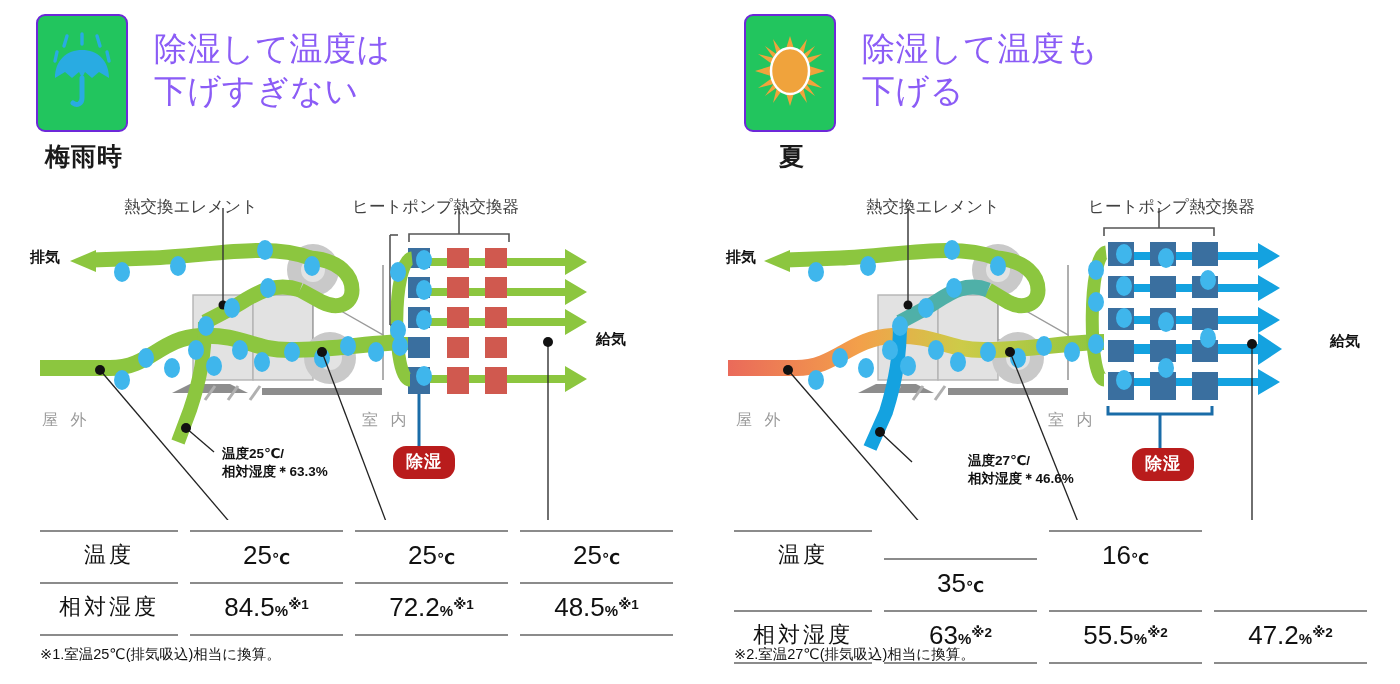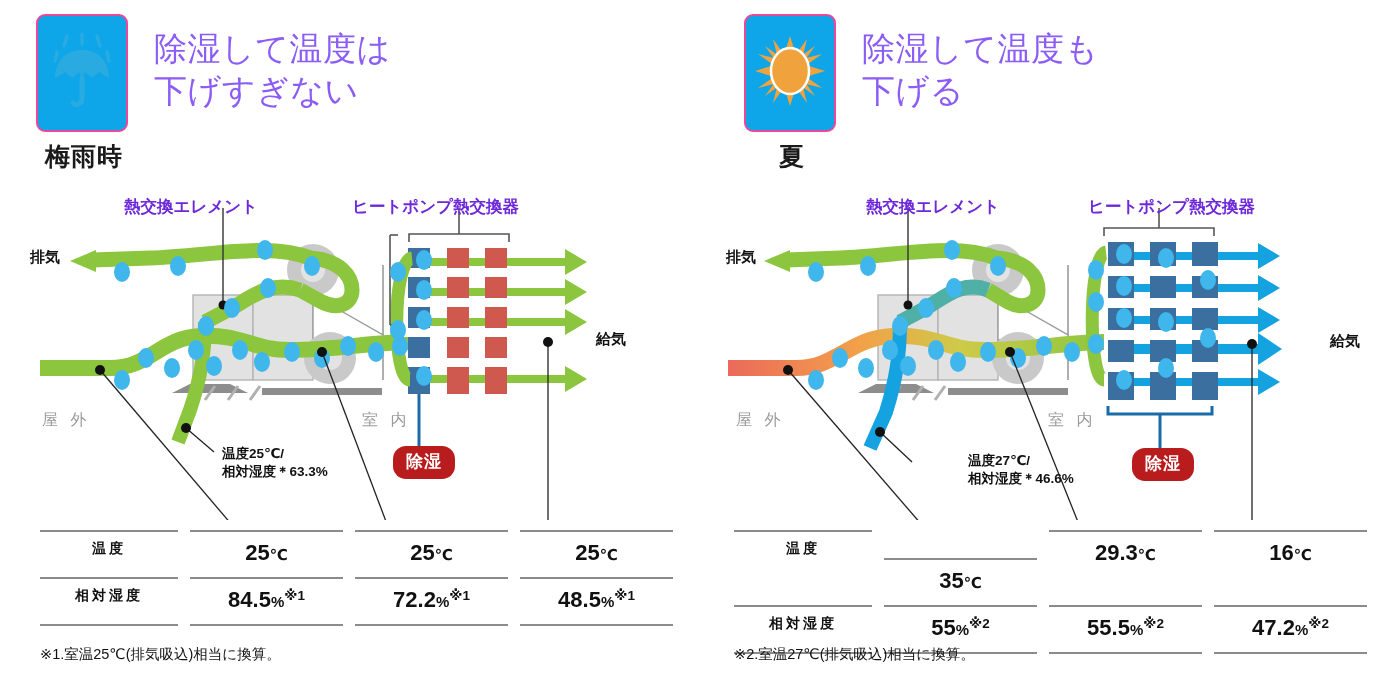--- a/index.html
+++ b/index.html
@@ -8,55 +8,55 @@
     font-family:"Liberation Sans","DejaVu Sans",sans-serif;
     color:#1a1a1a;overflow:hidden;position:relative;
   }
   .panel{position:absolute;top:0;width:700px;height:684px;}
   .panel-left{left:0;}
   .panel-right{left:700px;}
 
   
   .hdr{position:absolute;left:36px;top:14px;display:flex;align-items:flex-start;}
   .icon-card{
-    width:92px;height:118px;border:2px solid #ec4899;border-radius:9px;
-    background:#0ea5e9;display:flex;align-items:center;justify-content:center;
+    width:92px;height:118px;border:2px solid #6d28d9;border-radius:9px;
+    background:#22c55e;display:flex;align-items:center;justify-content:center;
     box-sizing:border-box;position:relative;
   }
   .season-label{
     position:absolute;left:0;top:124px;width:92px;text-align:center;
     font-size:25px;font-weight:bold;color:#1a1a1a;letter-spacing:1px;
   }
   .hdr-text{
     margin-left:26px;margin-top:14px;
     font-size:33px;line-height:1.28;font-weight:normal;color:#8b5cf6;
     letter-spacing:0.5px;white-space:pre-line;
   }
 
   
   .diagram{position:absolute;left:0;top:180px;width:700px;height:340px;}
   .diagram svg{display:block;}
 
-  .dlabel{position:absolute;font-weight:bold;color:#6d28d9;font-size:16.5px;white-space:nowrap;}
+  .dlabel{position:absolute;font-weight:normal;color:#404040;font-size:16.5px;white-space:nowrap;}
   .blab{position:absolute;font-weight:bold;color:#111;font-size:15px;white-space:nowrap;}
   .glab{position:absolute;color:#9a9a9a;font-size:16px;letter-spacing:4px;white-space:nowrap;}
   .annot{position:absolute;font-weight:bold;color:#111;font-size:13.5px;line-height:1.35;white-space:pre-line;}
   .pill{
     position:absolute;background:#b91c1c;color:#fff;border-radius:13px;
     font-size:17px;font-weight:bold;padding:4px 13px 6px;letter-spacing:1px;
   }
 
   
   .tbl{position:absolute;width:645px;}
   .tbl-row{display:flex;}
   .tcell{position:relative;box-sizing:border-box;text-align:center;}
   .tcell .rule{position:absolute;left:6px;right:6px;top:0;height:2px;background:#8b8b8b;}
   .tcell .inner{padding:10px 0 11px;font-size:19px;font-weight:bold;color:#111;}
-  .tcell.head .inner{font-size:14px;font-weight:bold;letter-spacing:3px;}
-  .big{font-size:22px;font-weight:bold;}
+  .tcell.head .inner{font-size:22px;font-weight:normal;letter-spacing:3px;}
+  .big{font-size:26px;font-weight:normal;}
   .unit{font-size:15px;font-weight:bold;}
   .sup{font-size:13.5px;font-weight:bold;vertical-align:super;}
   .foot{position:absolute;font-size:14.5px;color:#111;white-space:nowrap;}
 </style>
 </head>
 <body>
 
 <div class="panel panel-left">
 
   <div class="hdr">
@@ -441,35 +441,31 @@
       <div class="tcell head" style="width:150px;">
         <div class="rule"></div>
         <div class="inner">温度</div>
       </div>
       <div class="tcell" style="width:165px;margin-top:28px;">
         <div class="rule"></div>
         <div class="inner"><span class="big">35</span><span class="unit">℃</span></div>
       </div>
       <div class="tcell" style="width:165px;">
         <div class="rule"></div>
-        <div class="inner"><span class="big">29.3</span><span class="unit">℃</span></div>
-      </div>
-      <div class="tcell" style="width:165px;">
-        <div class="rule"></div>
         <div class="inner"><span class="big">16</span><span class="unit">℃</span></div>
       </div>
     </div>
     <div class="tbl-row">
       <div class="tcell head" style="width:150px;">
         <div class="rule"></div>
         <div class="inner">相対湿度</div>
       </div>
       <div class="tcell" style="width:165px;">
         <div class="rule"></div>
-        <div class="inner"><span class="big">55</span><span class="unit">%</span><span class="sup">※2</span></div>
+        <div class="inner"><span class="big">63</span><span class="unit">%</span><span class="sup">※2</span></div>
       </div>
       <div class="tcell" style="width:165px;">
         <div class="rule"></div>
         <div class="inner"><span class="big">55.5</span><span class="unit">%</span><span class="sup">※2</span></div>
       </div>
       <div class="tcell" style="width:165px;">
         <div class="rule"></div>
         <div class="inner"><span class="big">47.2</span><span class="unit">%</span><span class="sup">※2</span></div>
       </div>
     </div>

